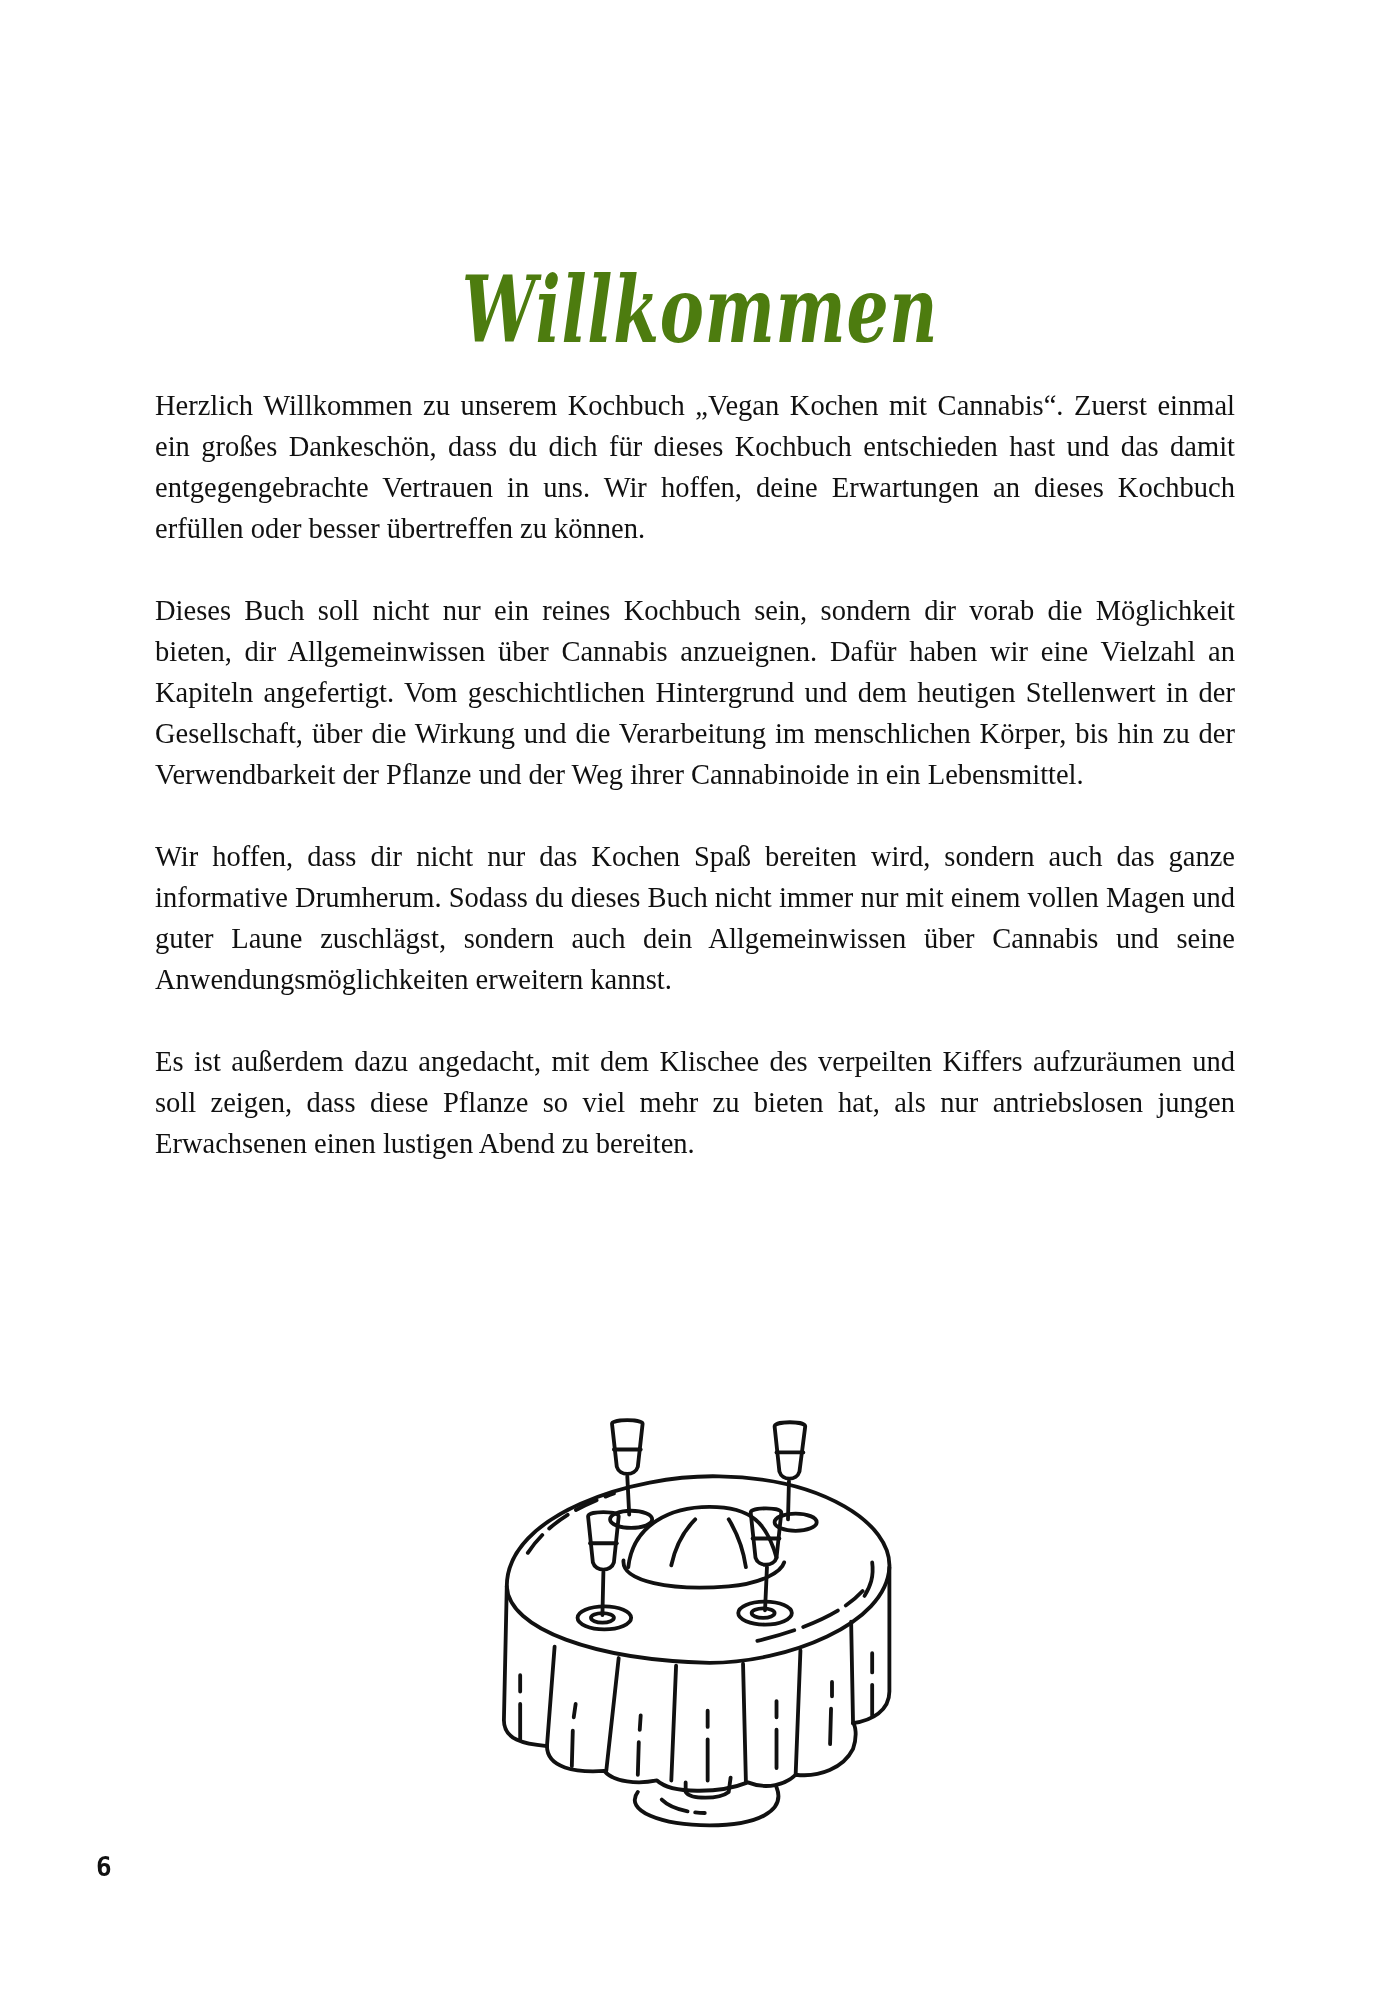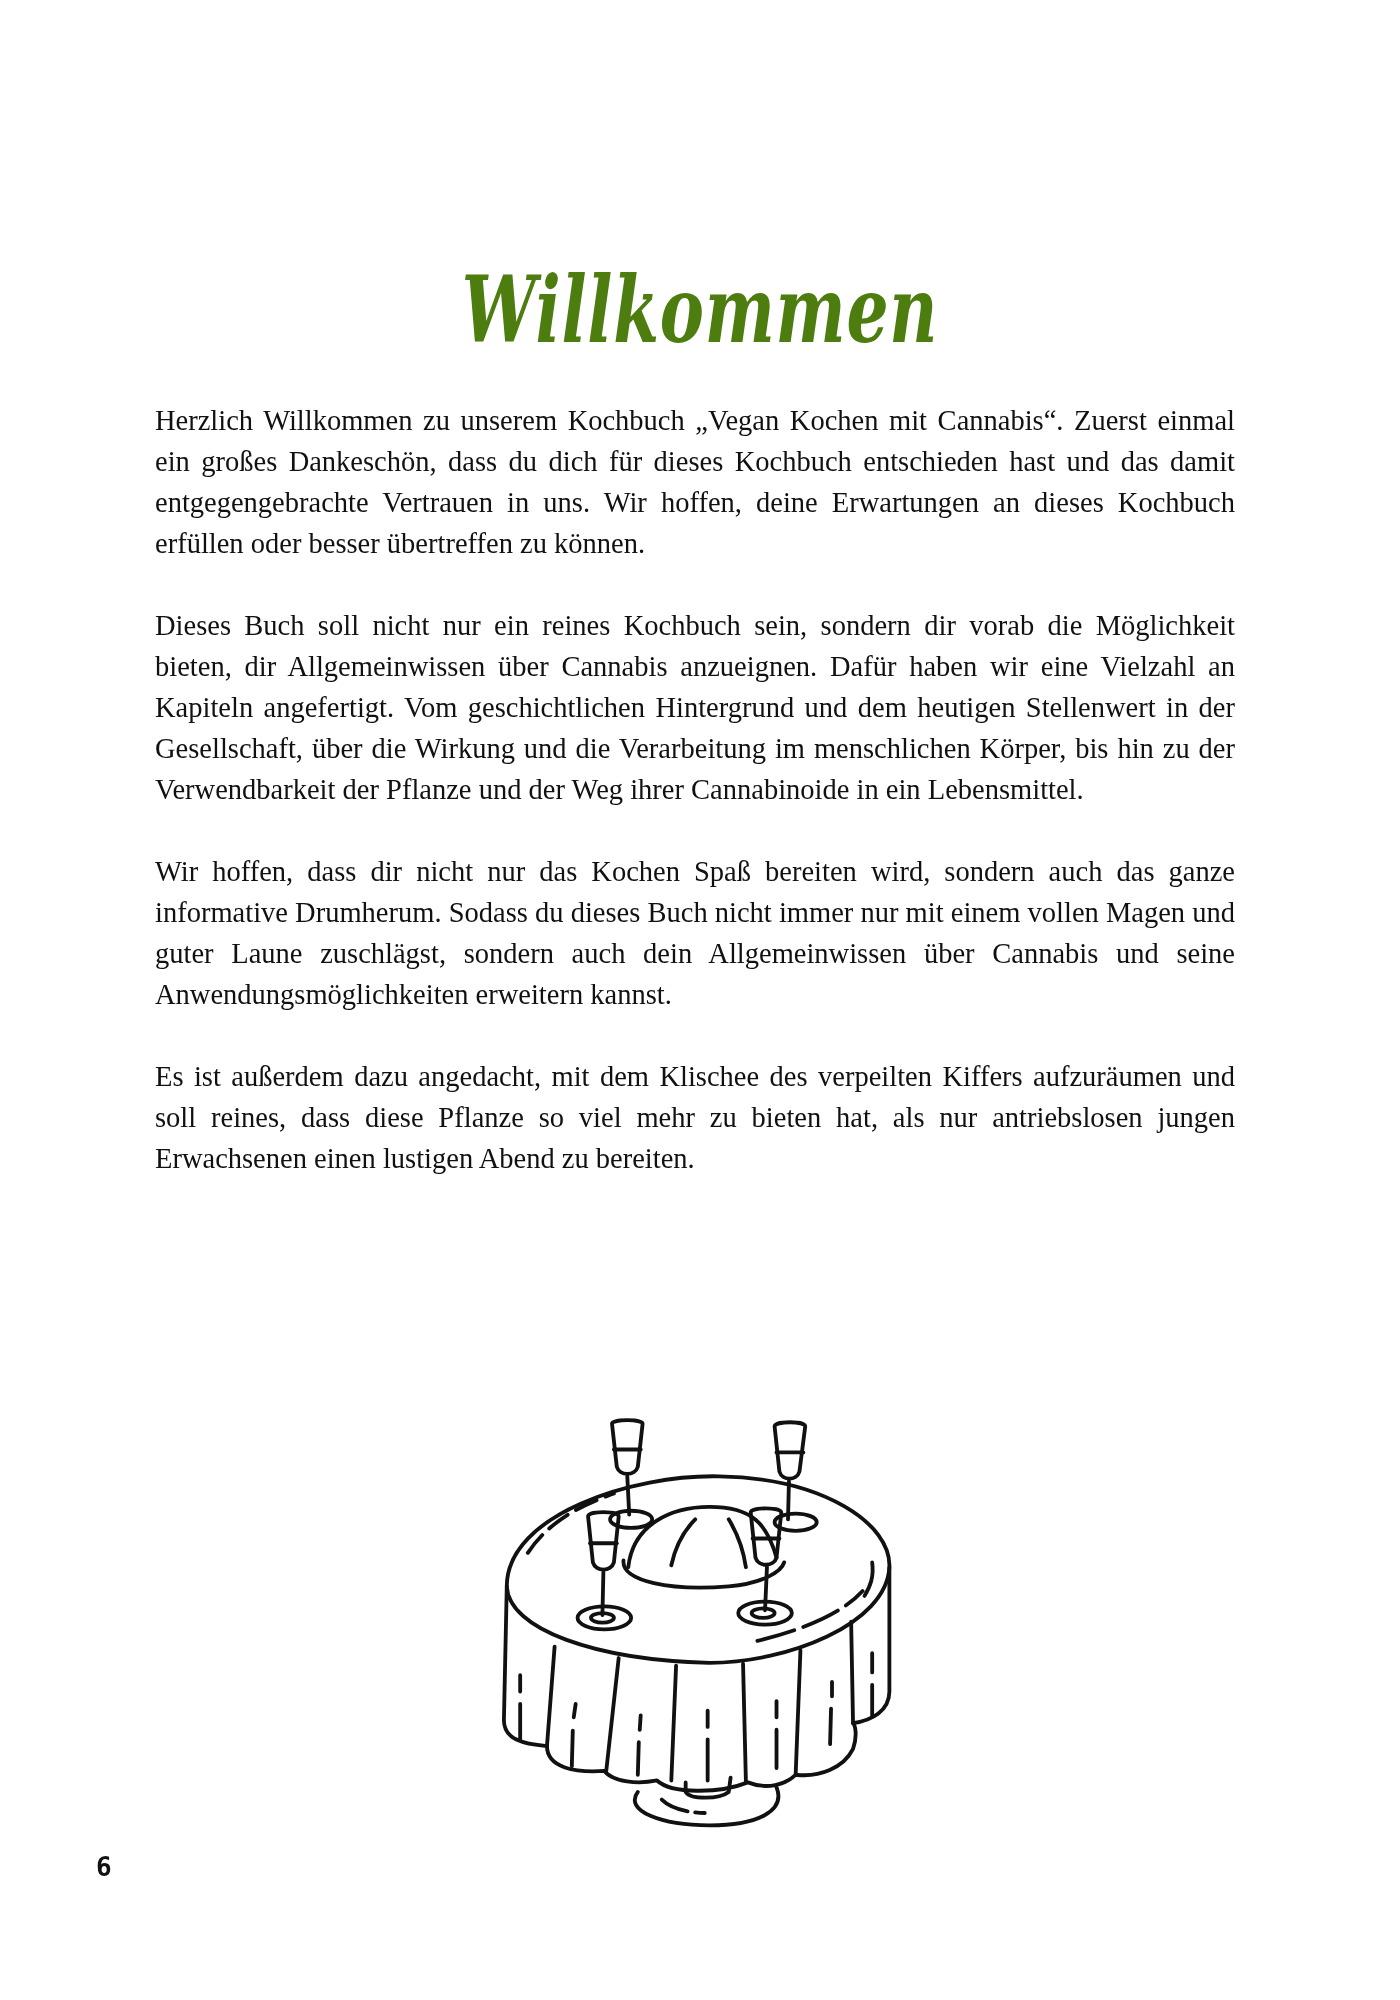--- a/index.html
+++ b/index.html
@@ -10,37 +10,37 @@
     font-family: "DejaVu Serif", serif;
     font-size: 92px; font-weight: bold; font-style: italic; letter-spacing: 1px;
     line-height: 120px; color: #4d7c0f;
   }
   .title span { display: inline-block; transform: scaleX(0.72); transform-origin: center; }
   .body-text {
     position: absolute; left: 155px; width: 1080px; top: 384px;
     font-family: "Liberation Serif", serif;
     font-size: 28.5px; line-height: 41px; color: #111;
   }
-  .body-text p { margin: 16px 0 41px 0; text-align: justify; }
+  .body-text p { margin: 1px 0 41px 0; text-align: justify; }
   .illustration { position: absolute; left: 480px; top: 1395px; width: 440px; height: 440px; }
   .page-number {
     position: absolute; left: 96px; top: 1852px;
     font-family: "DejaVu Sans Mono", monospace; font-weight: bold; font-size: 26px; color: #111;
   }
 </style>
 </head>
 <body>
 
 <h1 class="title"><span>Willkommen</span></h1>
 
 <div class="body-text">
   <p>Herzlich Willkommen zu unserem Kochbuch „Vegan Kochen mit Cannabis“. Zuerst einmal ein großes Dankeschön, dass du dich für dieses Kochbuch entschieden hast und das damit entgegengebrachte Vertrauen in uns. Wir hoffen, deine Erwartungen an dieses Kochbuch erfüllen oder besser übertreffen zu können.</p>
   <p>Dieses Buch soll nicht nur ein reines Kochbuch sein, sondern dir vorab die Möglichkeit bieten, dir Allgemeinwissen über Cannabis anzueignen. Dafür haben wir eine Vielzahl an Kapiteln angefertigt. Vom geschichtlichen Hintergrund und dem heutigen Stellenwert in der Gesellschaft, über die Wirkung und die Verarbeitung im menschlichen Körper, bis hin zu der Verwendbarkeit der Pflanze und der Weg ihrer Cannabinoide in ein Lebensmittel.</p>
   <p>Wir hoffen, dass dir nicht nur das Kochen Spaß bereiten wird, sondern auch das ganze informative Drumherum. Sodass du dieses Buch nicht immer nur mit einem vollen Magen und guter Laune zuschlägst, sondern auch dein Allgemeinwissen über Cannabis und seine Anwendungsmöglichkeiten erweitern kannst.</p>
-  <p>Es ist außerdem dazu angedacht, mit dem Klischee des verpeilten Kiffers aufzuräumen und soll reines, dass diese Pflanze so viel mehr zu bieten hat, als nur antriebslosen jungen Erwachsenen einen lustigen Abend zu bereiten.</p>
+  <p>Es ist außerdem dazu angedacht, mit dem Klischee des verpeilten Kiffers aufzuräumen und soll zeigen, dass diese Pflanze so viel mehr zu bieten hat, als nur antriebslosen jungen Erwachsenen einen lustigen Abend zu bereiten.</p>
 </div>
 
 <div class="illustration">
   <svg viewBox="0 0 460 450" width="440" height="440" fill="none" stroke="#111" stroke-width="4" stroke-linecap="round" stroke-linejoin="round">
 
     <g>
       <path d="M28 195 C 28 120, 160 78, 250 80 C 360 82, 430 130, 428 175 C 425 235, 320 275, 240 275 C 120 272, 30 240, 28 195 Z"></path>
       <path d="M50 160 C 70 130, 100 112, 140 98" stroke-dasharray="24 10"></path>
       <path d="M290 252 C 340 240, 380 222, 400 200" stroke-dasharray="40 10"></path>
       <path d="M410 170 C 412 185, 408 195, 402 205"></path>

